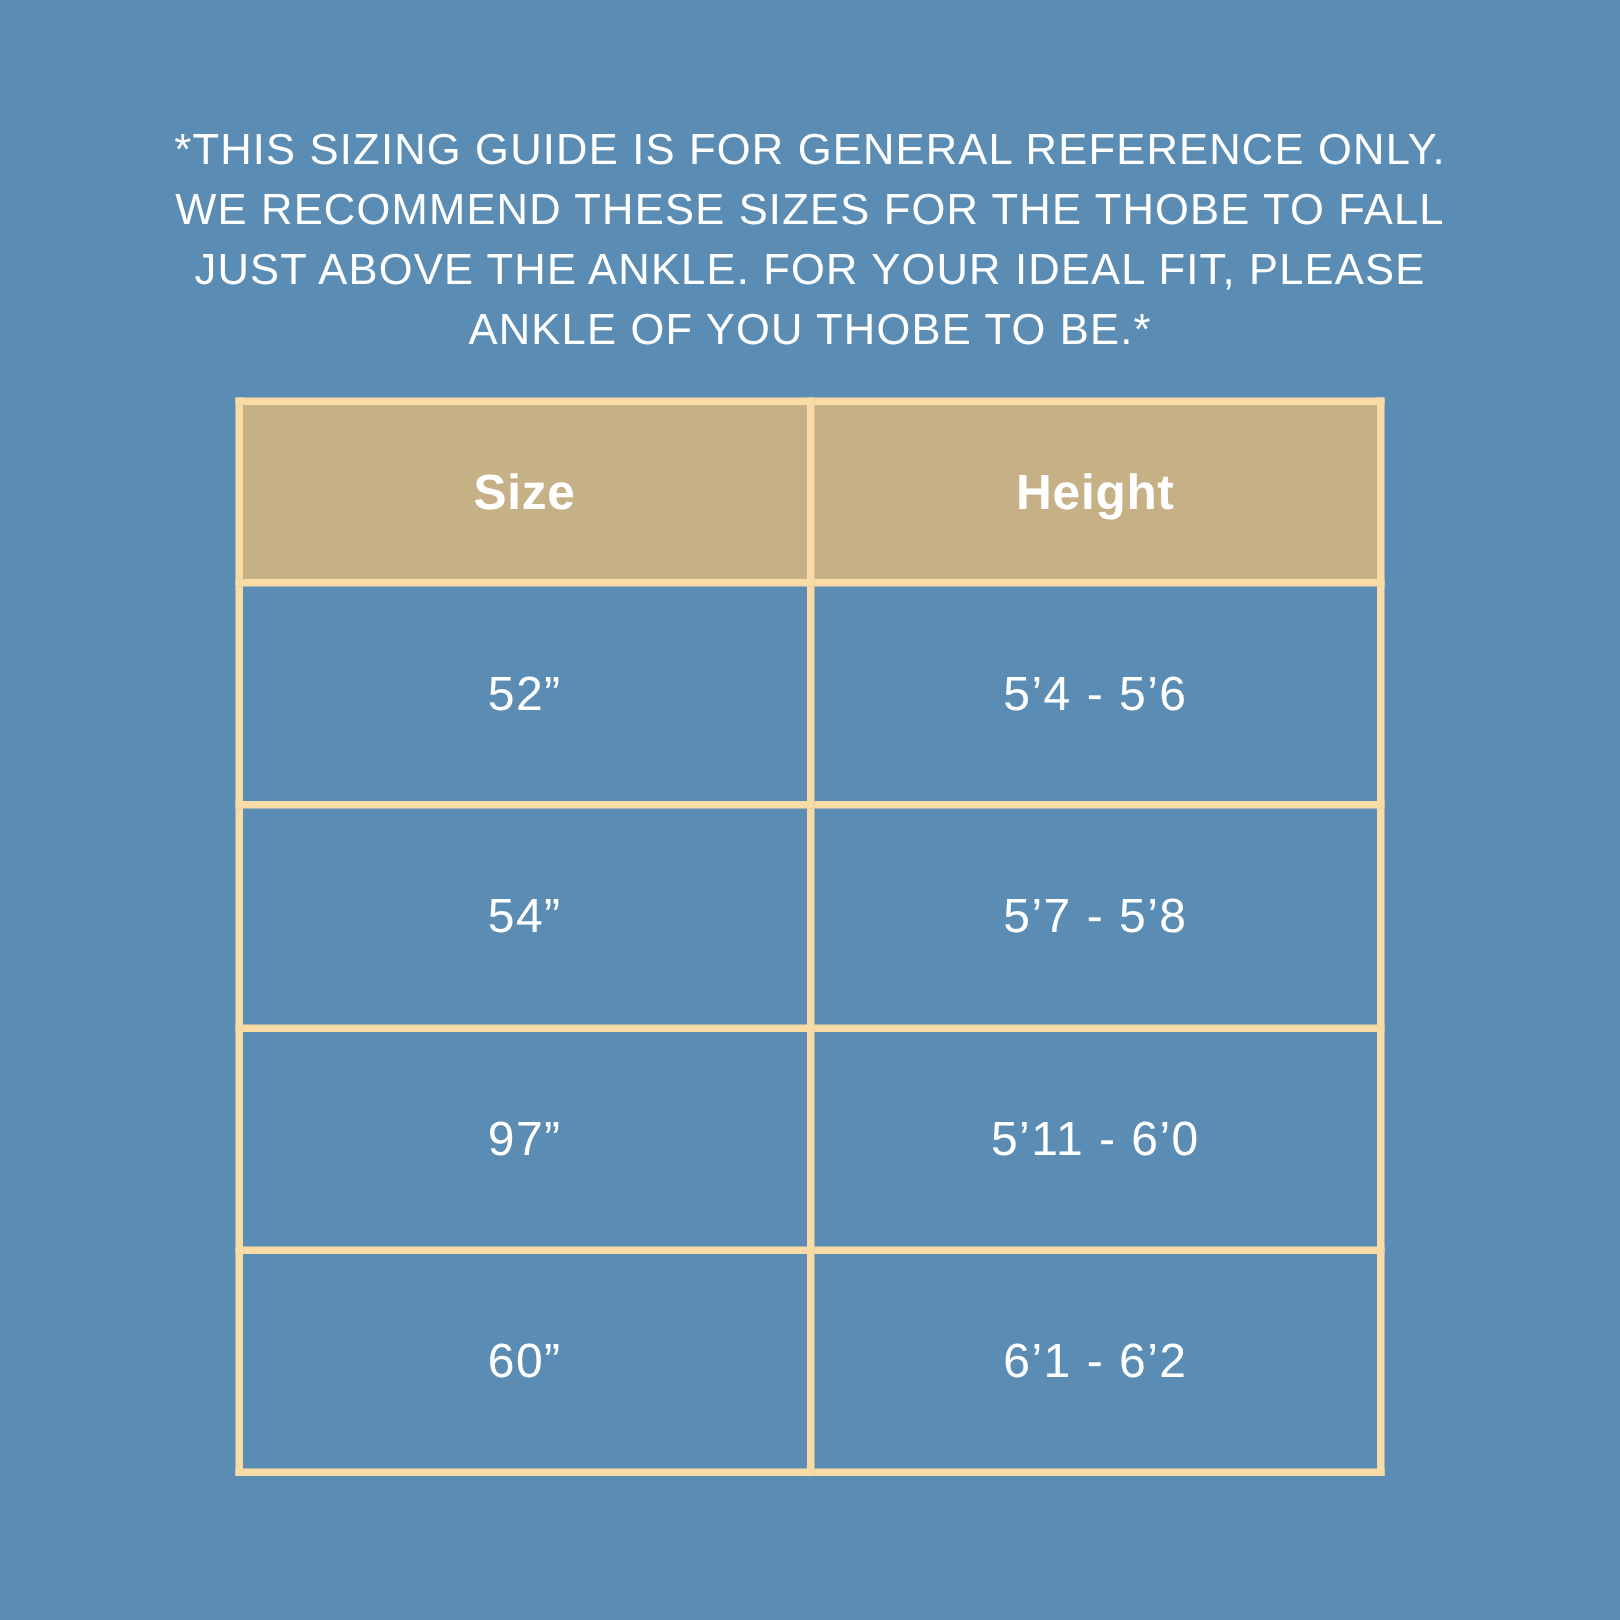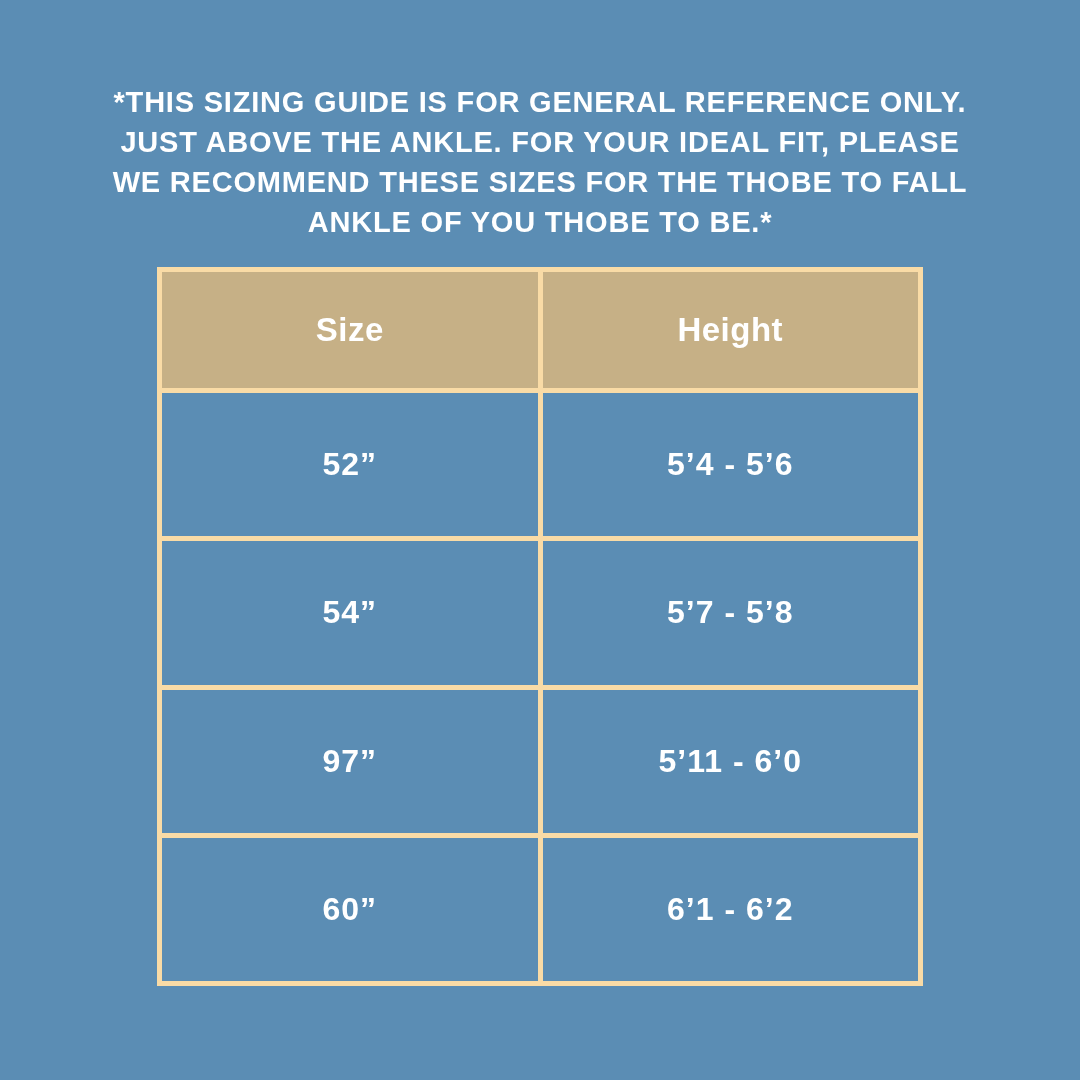--- a/index.html
+++ b/index.html
@@ -19,27 +19,28 @@
     background: var(--background);
     font-family: "Liberation Sans", sans-serif;
     overflow: hidden;
   }
   .page {
     position: relative;
     width: 1080px;
     height: 1080px;
   }
   .disclaimer {
-    padding-top: 82px;
+    padding-top: 40px;
     text-align: center;
     color: var(--text);
-    font-weight: bold;
+    font-weight: normal;
     font-size: 29px;
     letter-spacing: 0.8px;
     line-height: 40px;
+    margin-top: 40px;
   }
   .disclaimer-line {
     white-space: nowrap;
   }
   .sizing-table {
     margin: 25px auto 0 auto;
     width: 766px;
     height: 719px;
     border-collapse: collapse;
     table-layout: fixed;
@@ -55,33 +56,33 @@
   .sizing-table th {
     background: var(--header-fill);
     height: 121px;
     font-size: 33px;
     font-weight: bold;
     letter-spacing: 0.5px;
   }
   .sizing-table td {
     background: transparent;
     font-size: 32px;
-    font-weight: bold;
+    font-weight: normal;
     letter-spacing: 1px;
   }
 </style>
 </head>
 <body>
 
 <div class="page">
 
   <div class="disclaimer">
     <div class="disclaimer-line">*THIS SIZING GUIDE IS FOR GENERAL REFERENCE ONLY.</div>
+    <div class="disclaimer-line">WE RECOMMEND THESE SIZES FOR THE THOBE TO FALL</div>
     <div class="disclaimer-line">JUST ABOVE THE ANKLE. FOR YOUR IDEAL FIT, PLEASE</div>
-    <div class="disclaimer-line">WE RECOMMEND THESE SIZES FOR THE THOBE TO FALL</div>
     <div class="disclaimer-line">ANKLE OF YOU THOBE TO BE.*</div>
   </div>
 
   <table class="sizing-table">
     <thead>
       <tr>
         <th>Size</th>
         <th>Height</th>
       </tr>
     </thead>

